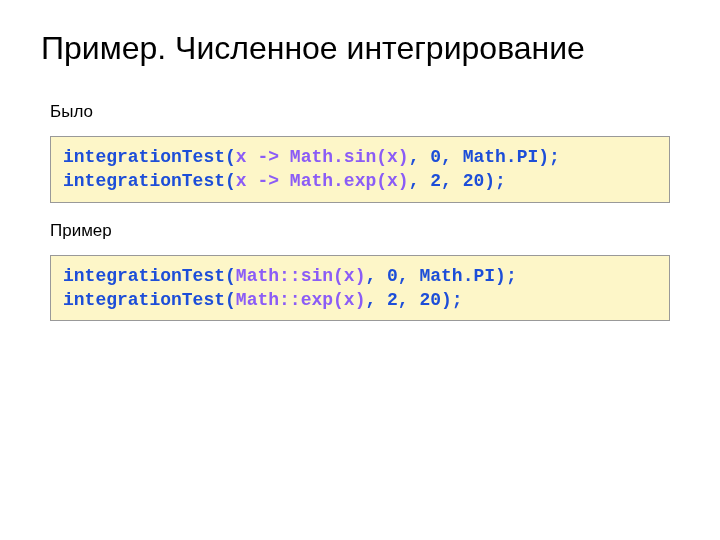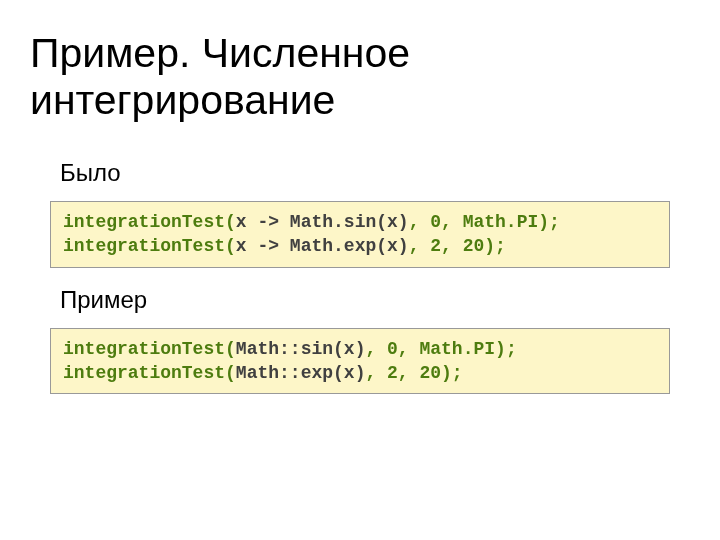--- a/index.html
+++ b/index.html
@@ -9,46 +9,46 @@
     }
     body {
       width: 720px;
       height: 540px;
       background: #ffffff;
       font-family: Arial, sans-serif;
       padding: 30px 25px;
       color: #000;
     }
     .title {
-      font-size: 41px;
+      font-size: 32px;
       font-weight: normal;
       margin-bottom: 35px;
-      margin-left: 5px;
+      margin-left: 16px;
     }
     .subtitle {
-      font-size: 24px;
+      font-size: 17px;
       font-weight: normal;
       margin-bottom: 14px;
-      margin-left: 35px;
+      margin-left: 25px;
     }
     .code-box {
       background: #fdf6c8;
       border: 1px solid #999;
       margin-left: 25px;
       margin-right: 25px;
       margin-bottom: 18px;
       padding: 8px 12px;
       font-family: "Courier New", monospace;
       font-size: 18px;
       font-weight: bold;
       line-height: 1.35;
       white-space: pre;
     }
-    .code-box .blue { color: #404040; }
-    .code-box .black { color: #4d7c0f; text-align: right; }
+    .code-box .blue { color: #8b5cf6; }
+    .code-box .black { color: #1d4ed8; text-align: right; }
   </style>
 </head>
 <body>
 
 <div class="title">Пример. Численное интегрирование</div>
 
 <div class="subtitle">Было</div>
 
 <div class="code-box"><span class="black">integrationTest(</span><span class="blue">x -&gt; Math.sin(x)</span><span class="black">, 0, Math.PI);</span>
 <span class="black">integrationTest(</span><span class="blue">x -&gt; Math.exp(x)</span><span class="black">, 2, 20);</span></div>

